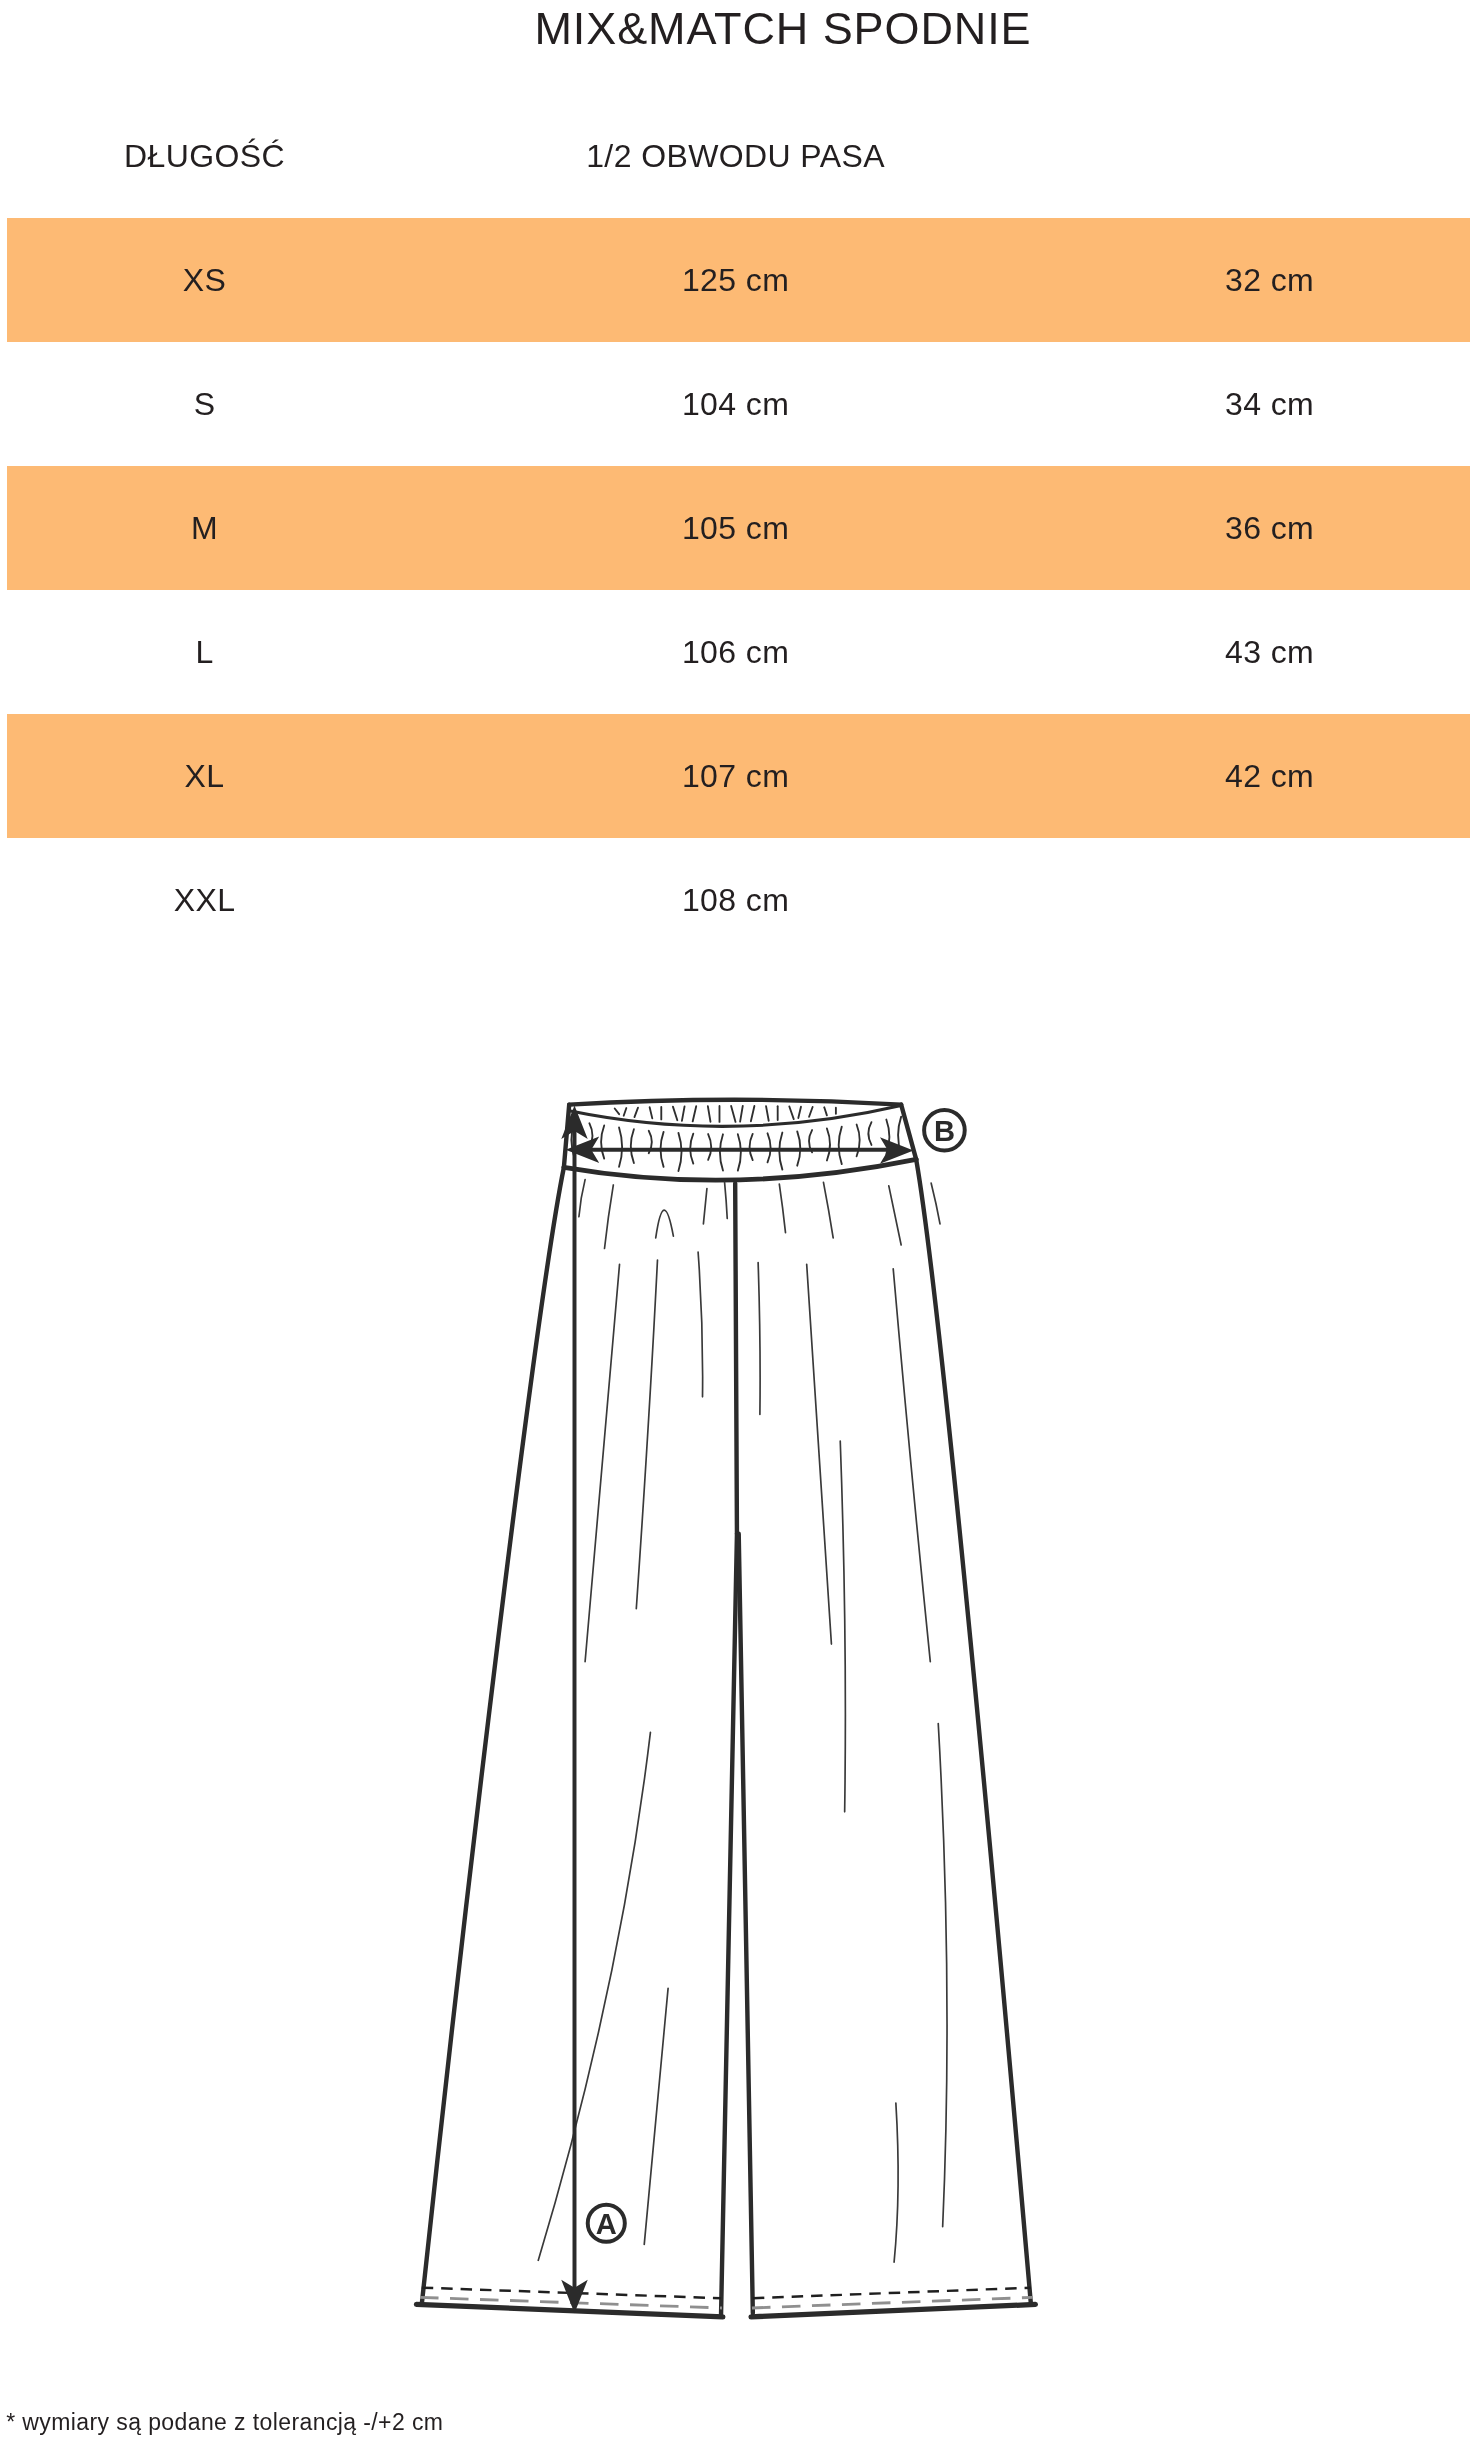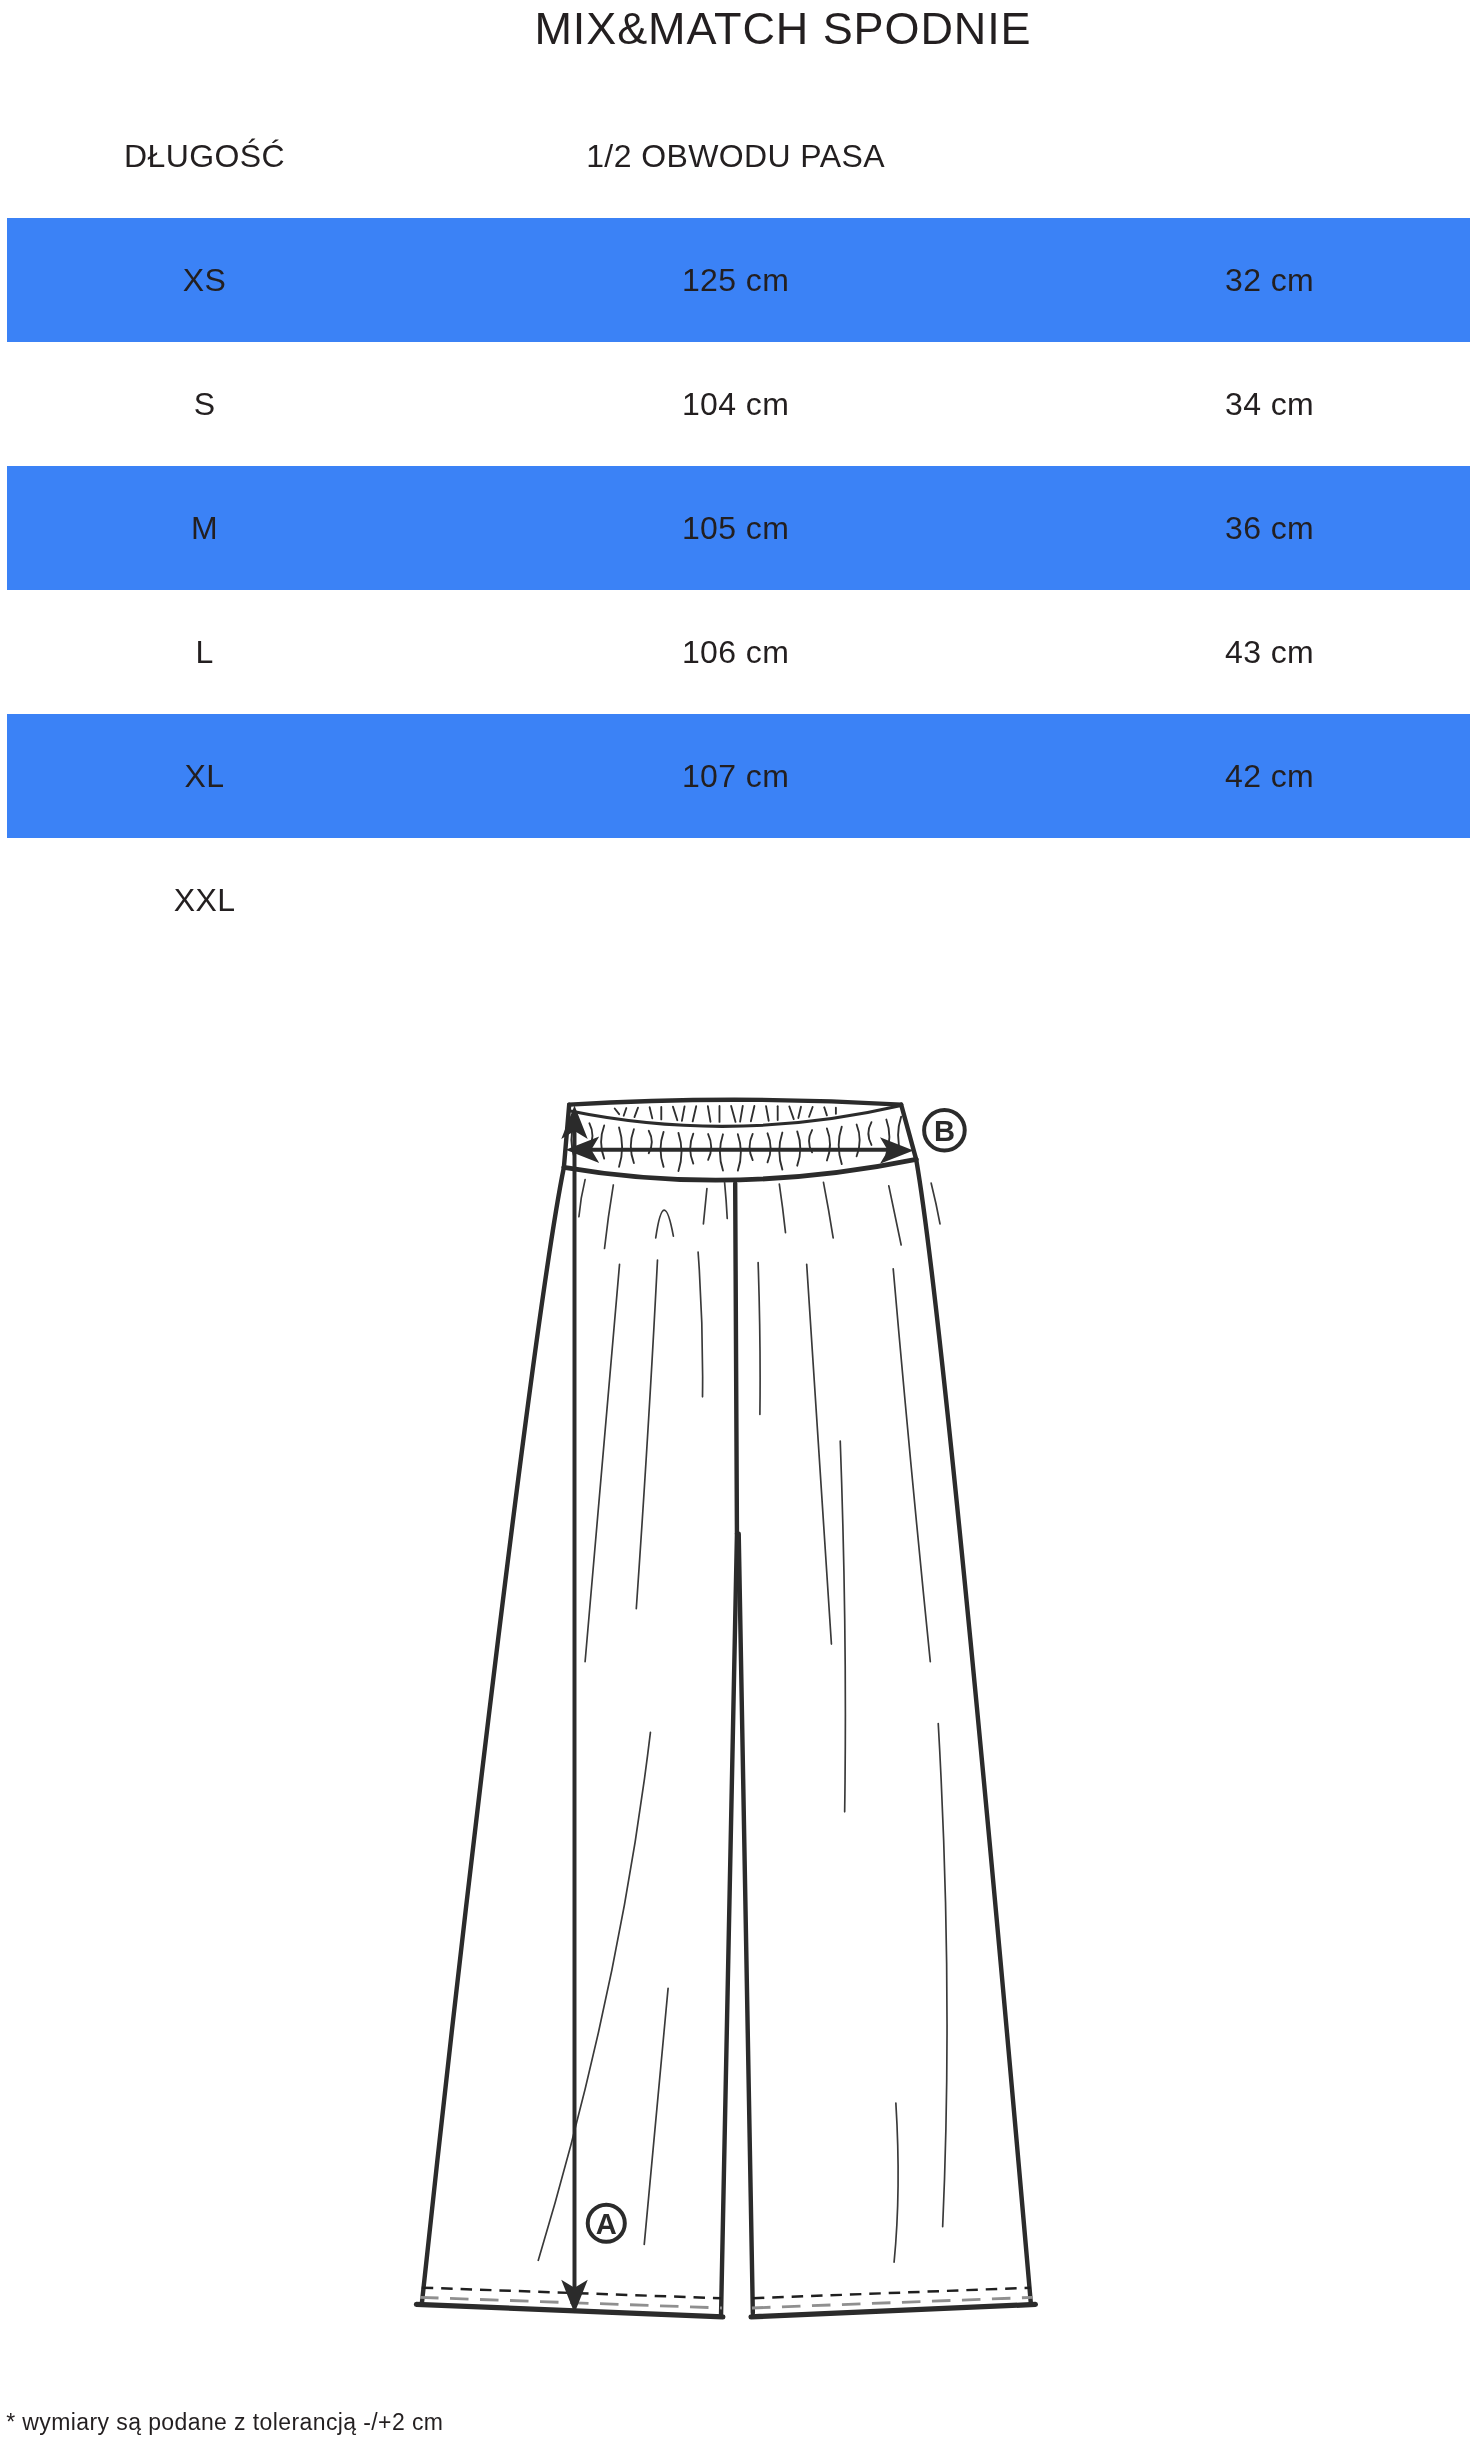--- a/index.html
+++ b/index.html
@@ -19,21 +19,21 @@
   .size-table{position:absolute;left:7px;top:94px;width:1463px}
   .trow{
     display:grid;
     grid-template-columns:27% 45.6% 27.4%;
     height:124px;
     align-items:center;
     text-align:center;
     font-size:32px;
     letter-spacing:0.4px;
   }
-  .trow.shaded{background:#3b82f6}
+  .trow.shaded{background:#fdba74}
   .trow.header{font-size:32px}
   .cell{display:block}
   .pants{position:absolute;left:380px;top:1064px}
   .outline{stroke:#2b2b2b;fill:none;stroke-linecap:round;stroke-linejoin:round}
   .thin{stroke:#3a3a3a;stroke-width:1.9;fill:none;stroke-linecap:round}
   .marker-circle{fill:#ffffff;stroke:#2b2b2b;stroke-width:4.5}
   .marker-text{font-family:"Liberation Sans", sans-serif;font-size:33px;font-weight:700;fill:#2b2b2b;text-anchor:middle}
   .arrowhead{fill:#2b2b2b;stroke:none}
   #elastic-texture line,#elastic-texture path{stroke:#2f2f2f;stroke-width:2.1;fill:none;stroke-linecap:round}
   .footnote{
@@ -74,20 +74,21 @@
           <span class="cell">106 cm</span>
           <span class="cell">43 cm</span>
         </div>
         <div class="trow shaded">
           <span class="cell">XL</span>
           <span class="cell">107 cm</span>
           <span class="cell">42 cm</span>
         </div>
         <div class="trow">
           <span class="cell">XXL</span>
+          <span class="cell">108 cm</span>
         </div>
       </div>
   </section>
 
   <svg class="pants" width="698" height="1289" viewBox="430 1205 790 1460" xmlns="http://www.w3.org/2000/svg">
 
     <g>
       <path class="outline" stroke-width="5" d="M644,1251 Q830,1240 1020,1251"></path>
       <path class="outline" stroke-width="5" d="M644,1251 L638,1322"></path>
       <path class="outline" stroke-width="5" d="M1020,1251 L1037,1313"></path>

